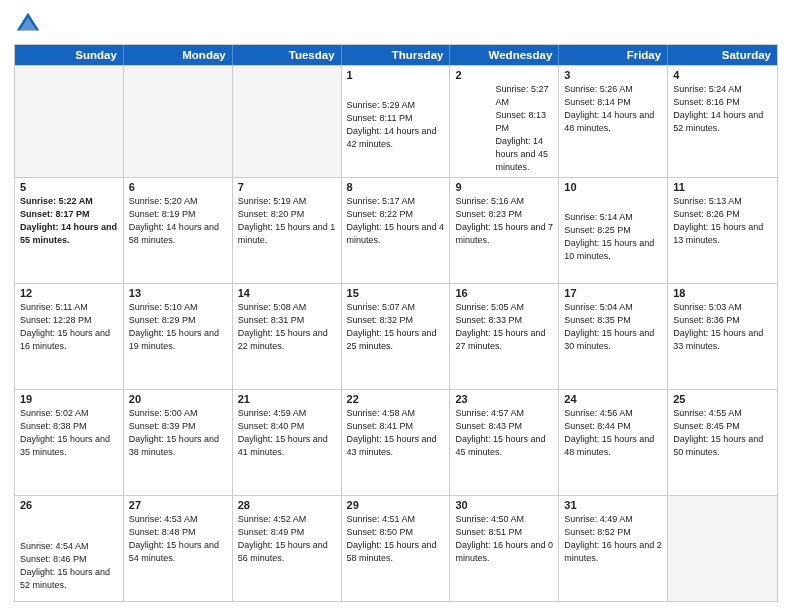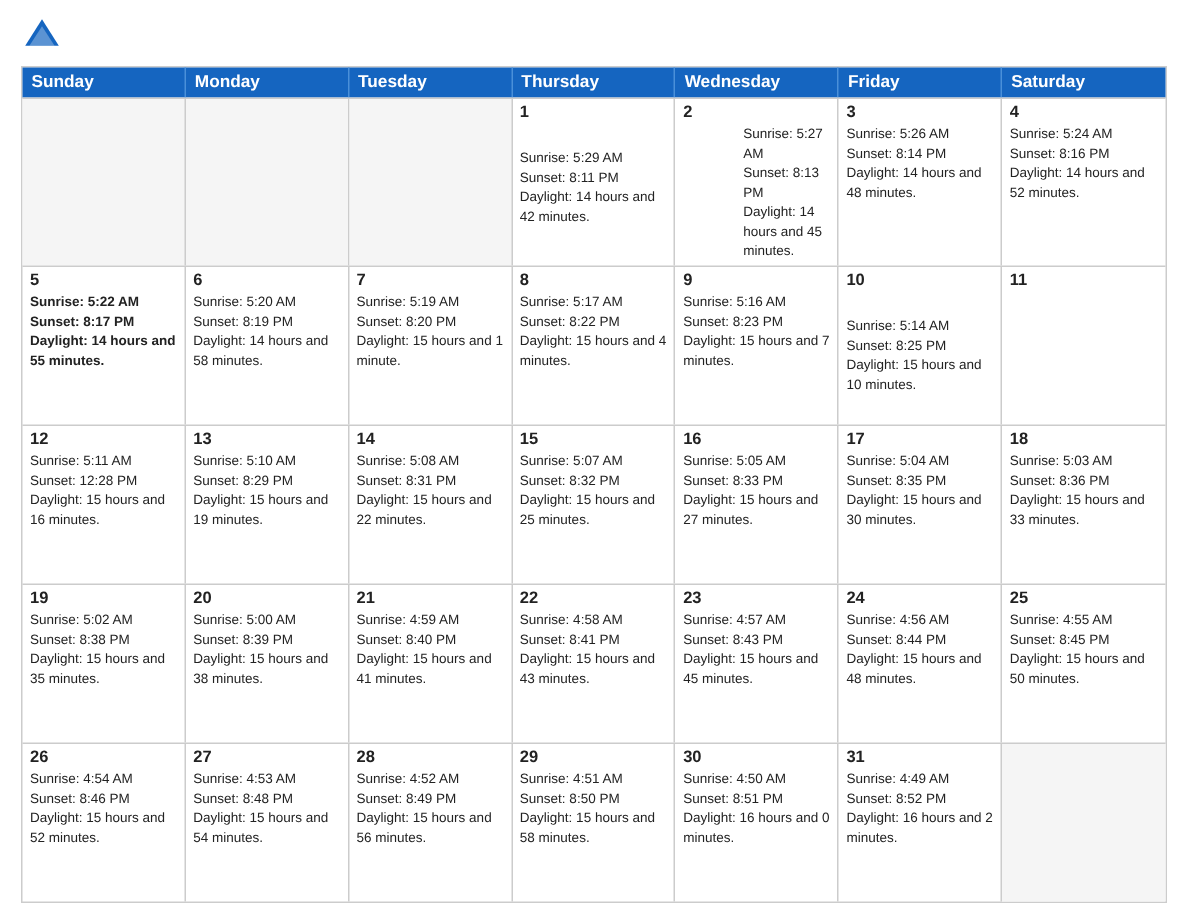--- a/index.html
+++ b/index.html
@@ -71,21 +71,21 @@
       display: grid;
       grid-template-columns: repeat(7, 1fr);
       background: #1565c0;
     }
     .cal-header-cell {
       color: #fff;
       font-size: 11.5px;
       font-weight: bold;
       padding: 4px 6px;
       border-right: 1px solid #4a90d9;
-      text-align: left;
+      text-align: right;
     }
     .cal-header-cell:last-child { border-right: none; }
     .cal-body {
       flex: 1;
       display: flex;
       flex-direction: column;
     }
     .cal-row {
       display: grid;
       grid-template-columns: repeat(7, 1fr);
@@ -208,20 +208,23 @@
 Daylight: 15 hours and 7 minutes.</div>
           </div>
           <div class="cal-cell">
             <div class="day-number">10</div>
             <div class="cell-info" style="white-space: pre-line; margin-top: 16px;">Sunrise: 5:14 AM
 Sunset: 8:25 PM
 Daylight: 15 hours and 10 minutes.</div>
           </div>
           <div class="cal-cell">
             <div class="day-number">11</div>
+            <div class="cell-info" style="white-space: pre-line;">Sunrise: 5:13 AM
+Sunset: 8:26 PM
+Daylight: 15 hours and 13 minutes.</div>
           </div>
         </div>
         <div class="cal-row">
           <div class="cal-cell">
             <div class="day-number">12</div>
             <div class="cell-info" style="white-space: pre-line;">Sunrise: 5:11 AM
 Sunset: 12:28 PM
 Daylight: 15 hours and 16 minutes.</div>
           </div>
           <div class="cal-cell">
@@ -301,21 +304,21 @@
           <div class="cal-cell">
             <div class="day-number">25</div>
             <div class="cell-info" style="white-space: pre-line;">Sunrise: 4:55 AM
 Sunset: 8:45 PM
 Daylight: 15 hours and 50 minutes.</div>
           </div>
         </div>
         <div class="cal-row">
           <div class="cal-cell">
             <div class="day-number">26</div>
-            <div class="cell-info" style="white-space: pre-line;">Sunrise: 4:54 AM
+            <div class="cell-info" style="white-space: pre-line; margin-top: 27px;">Sunrise: 4:54 AM
 Sunset: 8:46 PM
 Daylight: 15 hours and 52 minutes.</div>
           </div>
           <div class="cal-cell">
             <div class="day-number">27</div>
             <div class="cell-info" style="white-space: pre-line;">Sunrise: 4:53 AM
 Sunset: 8:48 PM
 Daylight: 15 hours and 54 minutes.</div>
           </div>
           <div class="cal-cell">

